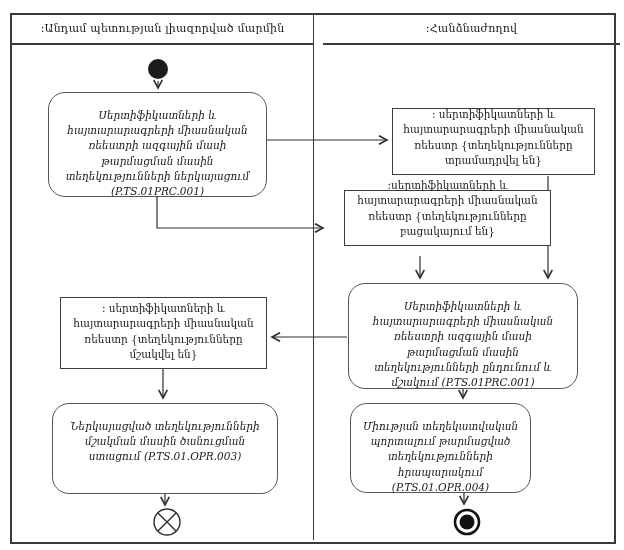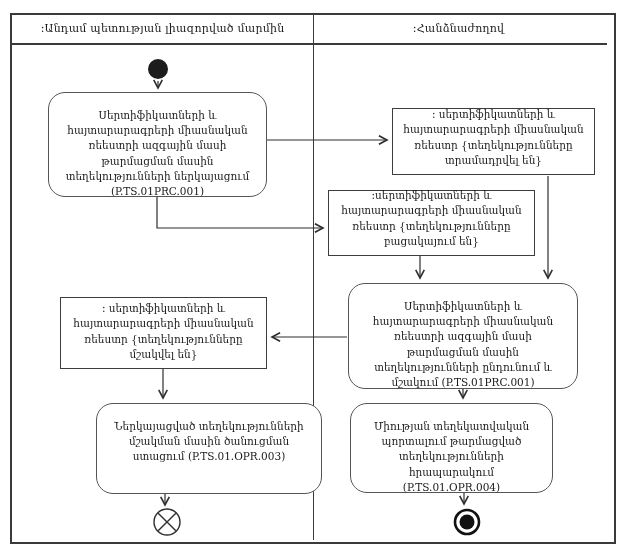--- a/index.html
+++ b/index.html
@@ -11,34 +11,34 @@
   .frame{
     position:absolute;left:10px;top:13px;width:602px;height:527px;
     border:2px solid #3a3a3a;background:#ffffff;
   }
   .lane-header{
     position:absolute;top:13px;height:30px;border-bottom:2px solid #3a3a3a;
     display:flex;align-items:center;justify-content:center;
     font-size:11px;letter-spacing:.2px;
   }
   .lane-header.left{left:12px;width:301px;}
-  .lane-header.right{left:310px;width:297px;}
+  .lane-header.right{left:323px;width:297px;}
   .lane-divider{
     position:absolute;left:313px;top:13px;width:0;height:527px;
     border-left:1.5px solid #3a3a3a;
   }
   .edges{position:absolute;left:0;top:0;width:624px;height:550px;z-index:1;}
   .node{
     position:absolute;z-index:2;background:#ffffff;
     border:1.5px solid #4a4a4a;box-sizing:border-box;
     display:flex;justify-content:center;
     text-align:center;font-size:10.5px;line-height:1.45;
     padding:6px 9px;
   }
-  .action{border-radius:17px;align-items:flex-start;padding-top:15px;border-color:#555;}
+  .action{border-radius:17px;align-items:flex-start;padding-top:15px;border-color:#555;font-style:italic;}
   .object{align-items:flex-end;border-color:#3d3d3d;}
   .startnode{
     position:absolute;z-index:2;width:20px;height:20px;border-radius:50%;
     background:#1c1c1c;
   }
   .finalsvg{position:absolute;z-index:2;}
 </style>
 </head>
 <body>
 
@@ -75,37 +75,37 @@
 <div class="startnode" style="left:148px;top:59px;"></div>
 
 <div class="node action" style="left:48px;top:92px;width:219px;height:105px;">
   <span>Սերտիֆիկատների և հայտարարագրերի միասնական ռեեստրի ազգային մասի թարմացման մասին տեղեկությունների ներկայացում (P.TS.01PRC.001)</span>
 </div>
 
 <div class="node object" style="left:392px;top:108px;width:203px;height:67px;">
   <span>: սերտիֆիկատների և հայտարարագրերի միասնական ռեեստր {տեղեկությունները տրամադրվել են}</span>
 </div>
 
-<div class="node object" style="left:328px;top:190px;width:207px;height:66px;">
+<div class="node object" style="left:344px;top:190px;width:207px;height:56px;">
   <span>:սերտիֆիկատների և հայտարարագրերի միասնական ռեեստր {տեղեկությունները բացակայում են}</span>
 </div>
 
 <div class="node action" style="left:348px;top:283px;width:230px;height:106px;">
   <span>Սերտիֆիկատների և հայտարարագրերի միասնական ռեեստրի ազգային մասի թարմացման մասին տեղեկությունների ընդունում և մշակում (P.TS.01PRC.001)</span>
 </div>
 
 <div class="node object" style="left:60px;top:297px;width:207px;height:72px;">
   <span>: սերտիֆիկատների և հայտարարագրերի միասնական ռեեստր {տեղեկությունները մշակվել են}</span>
 </div>
 
-<div class="node action" style="left:52px;top:403px;width:226px;height:91px;margin-left:44px;">
+<div class="node action" style="left:52px;top:403px;width:226px;height:91px;">
   <span>Ներկայացված տեղեկությունների մշակման մասին ծանուցման ստացում (P.TS.01.OPR.003)</span>
 </div>
 
-<div class="node action" style="left:350px;top:403px;width:203px;height:90px;">
+<div class="node action" style="left:350px;top:403px;width:181px;height:90px;">
   <span>Միության տեղեկատվական պորտալում թարմացված տեղեկությունների հրապարակում (P.TS.01.OPR.004)</span>
 </div>
 
 <svg class="finalsvg" style="left:152px;top:507px;" width="30" height="30" viewBox="0 0 30 30">
   <circle cx="15" cy="15" r="13" fill="#ffffff" stroke="#2e2e2e" stroke-width="1.4"></circle>
   <path d="M6.2,6.2 L23.8,23.8 M23.8,6.2 L6.2,23.8" stroke="#2e2e2e" stroke-width="1.4" fill="none"></path>
 </svg>
 
 <svg class="finalsvg" style="left:452px;top:507px;" width="30" height="30" viewBox="0 0 30 30">
   <circle cx="15" cy="15" r="12" fill="#ffffff" stroke="#111111" stroke-width="2.6"></circle>

